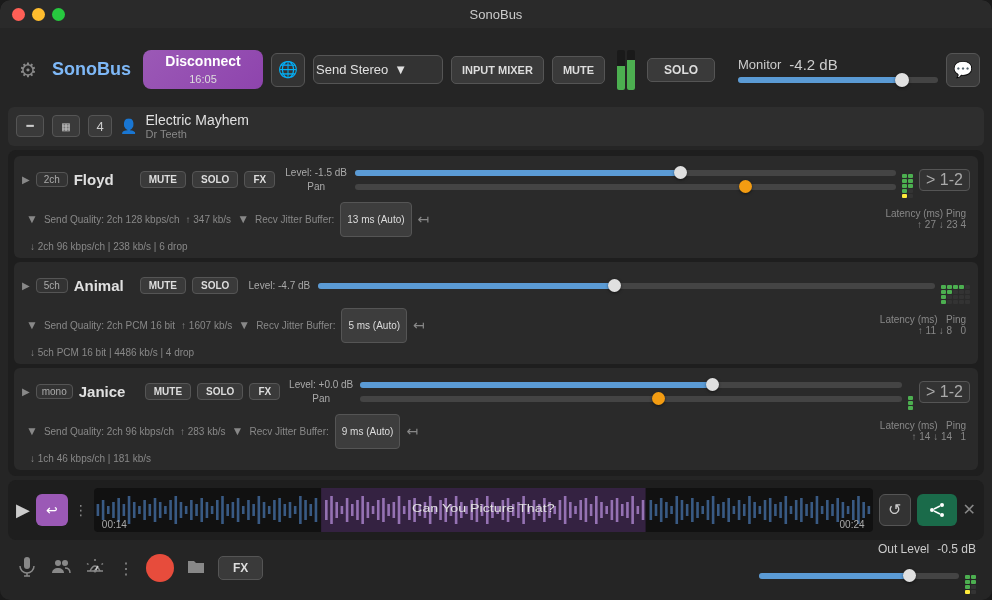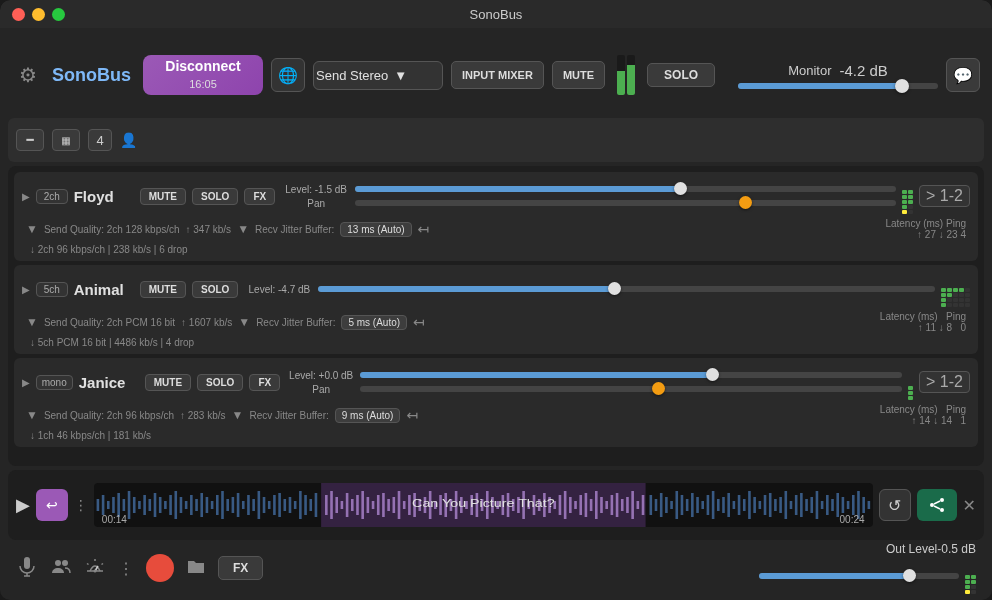--- a/index.html
+++ b/index.html
@@ -81,21 +81,21 @@
       display: flex; align-items: center; justify-content: center;
       cursor: pointer; color: #aaa; font-size: 16px;
     }
     .send-stereo-select {
       background: #333; border: 1px solid #555; border-radius: 6px;
       color: #e0e0e0; font-size: 13px; padding: 6px 2px;
       min-width: 130px; cursor: pointer;
       display: flex; align-items: center; gap: 6px;
     }
     .monitor-section {
-      display: flex; flex-direction: column; align-items: center; gap: 4px;
+      display: flex; flex-direction: column; align-items: flex-start; gap: 4px;
       margin-left: auto;
     }
     .monitor-label-row {
       display: flex; align-items: center; gap: 8px;
     }
     .monitor-label { font-size: 13px; color: #ccc; }
     .monitor-db { font-size: 15px; color: #ccc; }
     .monitor-slider-row {
       display: flex; align-items: center; gap: 6px;
     }
@@ -184,21 +184,21 @@
     .peer-out-badge {
       background: #333; border: 1px solid #555; border-radius: 4px;
       color: #aaa; font-size: 16px; padding: 1px 6px; white-space: nowrap;
     }
     .peer-bottom-row {
       display: flex; align-items: center; gap: 6px; font-size: 10px; color: #888;
       padding: 0 4px;
     }
     .jitter-badge {
       background: #3d3d3d; border: 1px solid #555; border-radius: 4px;
-      color: #ddd; font-size: 10px; padding: 1px 6px; white-space: nowrap;
+      color: #ddd; font-size: 10px; padding: 11px 6px; white-space: nowrap;
     }
     .latency-section { margin-left: auto; text-align: right; font-size: 10px; color: #888; }
     .arrow-btn {
       background: none; border: none; cursor: pointer; color: #888; font-size: 14px;
     }
     .caret-btn {
       background: none; border: none; cursor: pointer; color: #888; font-size: 12px;
     }
 
     
@@ -263,21 +263,21 @@
     .folder-btn {
       background: none; border: none; cursor: pointer; color: #888; font-size: 18px;
     }
     .fx-btn-main {
       background: #3a3a3a; border: 1px solid #555; border-radius: 5px;
       color: #ddd; font-size: 12px; font-weight: 700; padding: 4px 14px; cursor: pointer;
     }
     .out-level-section {
       margin-left: auto; display: flex; flex-direction: column; align-items: flex-end; gap: 2px;
     }
-    .out-level-top { display: flex; align-items: center; gap: 0; }
+    .out-level-top { display: flex; align-items: center; gap: 8px; }
     .out-level-label { font-size: 12px; color: #ccc; }
     .out-level-db { font-size: 12px; color: #ccc; }
 
     
     .h-slider {
       position: relative; height: 6px; border-radius: 3px; background: #444;
     }
     .h-slider-fill {
       position: absolute; left: 0; top: 0; height: 100%; border-radius: 3px; background: #5b9bd5;
     }
@@ -370,20 +370,24 @@
     </div>
 
     <div class="chat-btn">💬</div>
   </div>
 
   <div class="input-row">
     <div class="input-type-btn">━</div>
     <div class="input-type-btn" style="font-size:10px;">▦</div>
     <div class="channel-count">4</div>
     <span style="color:#888;font-size:14px;">👤</span>
+    <div class="device-info">
+      <span class="device-name">Electric Mayhem</span>
+      <span class="device-sub">Dr Teeth</span>
+    </div>
   </div>
 
   <div class="peers-container">
 
     <div class="peer-card">
       <div class="peer-top-row">
         <button class="peer-play-btn">▶</button>
         <span class="peer-ch-badge">2ch</span>
         <span class="peer-name">Floyd</span>
         <button class="peer-mute">MUTE</button>

